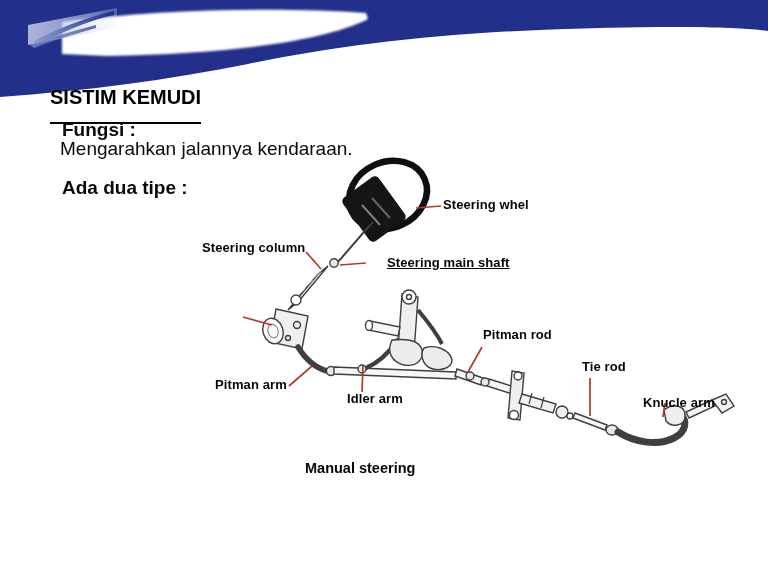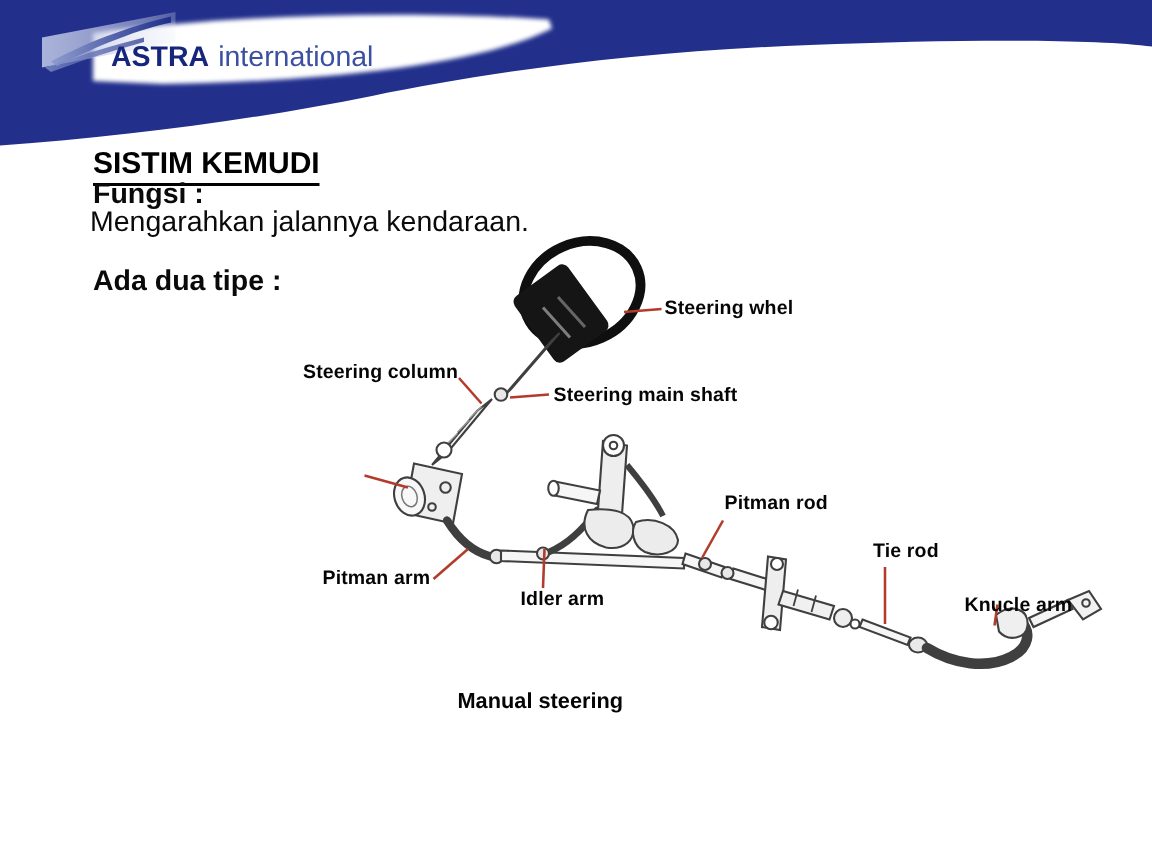--- a/index.html
+++ b/index.html
@@ -10,41 +10,41 @@
   .slide svg{position:absolute;left:0;top:0;pointer-events:none;}
   
   .brand{
     position:absolute;left:74px;top:29px;white-space:nowrap;
     font-size:19px;line-height:1;letter-spacing:0px;
   }
   .brand .b1{font-weight:bold;color:#16267d;}
   .brand .b2{font-weight:normal;color:#3c50a2;margin-left:6px;}
   
   .title{
-    position:absolute;left:50px;top:87px;margin:12px;
+    position:absolute;left:50px;top:87px;margin:0;
     font-size:20px;font-weight:bold;line-height:1;color:#000;
-    border-bottom:2px solid #000;padding-bottom:3px;display:inline-block;
+    border-bottom:2px solid #000;padding-bottom:15px;display:inline-block;
   }
   .tb{position:absolute;white-space:nowrap;font-size:19px;line-height:1.2;}
   .bold{font-weight:bold;}
   #fungsi-h{left:62px;top:119px;}
   #fungsi-t{left:60px;top:138px;}
   #tipe-h{left:62px;top:177px;}
   .bullet-row{position:absolute;left:62px;white-space:nowrap;font-size:15px;}
   #bullet-0{top:198px;}
   #bullet-1{top:219px;}
   .bullet-row .dot{display:inline-block;width:17px;font-size:14px;}
   
   .lbl{
     position:absolute;white-space:nowrap;color:#050505;
     font-size:13px;font-weight:bold;line-height:13px;letter-spacing:0.1px;
   }
   #lbl-wheel{left:443px;top:198px;}
   #lbl-column{left:202px;top:241px;}
-  #lbl-mainshaft{left:369px;top:256px;}
+  #lbl-mainshaft{left:387px;top:256px;text-decoration:underline;}
   #lbl-gear{left:173px;top:294px;}
   #lbl-pitman{left:215px;top:378px;}
   #lbl-idler{left:347px;top:392px;}
   #lbl-relay{left:483px;top:328px;}
   #lbl-tierod{left:582px;top:360px;}
   #lbl-knuckle{left:643px;top:396px;}
   .caption{
     position:absolute;left:305px;top:460px;white-space:nowrap;
     font-size:14.5px;font-weight:bold;color:#050505;
   }
@@ -74,23 +74,20 @@
     <path d="M62,22 C160,9 280,7 366,13 L368,19 C320,43 220,54 108,56 L62,54 Z" fill="#ffffff" filter="url(#soft)"></path>
 
     <path d="M28,25 L117,8 L117,28 L28,45 Z" fill="url(#lavGrad)"></path>
 
     <g>
       <path d="M34,41 C62,26 92,16 114,11 L114,15 C94,19 66,30 38,44 Z" fill="url(#swGrad)"></path>
       <path d="M30,45 C56,36 76,30 96,25 L96,28 C78,33 58,39 34,48 Z" fill="url(#swGrad)" opacity="0.7"></path>
     </g>
   </svg>
 
-  <div class="brand">
-    <span class="b1">ASTRA</span><span class="b2">international</span>
-  </div>
 
   <h1 class="title">SISTIM KEMUDI</h1>
 
   <div class="tb bold" id="fungsi-h">Fungsi :</div>
   <div class="tb" id="fungsi-t">Mengarahkan jalannya kendaraan.</div>
   <div class="tb bold" id="tipe-h">Ada dua tipe :</div>
 
 
   <svg width="768" height="576" viewBox="0 0 768 576">
     <g fill="none" stroke="#3f3f3f" stroke-width="1.4">

